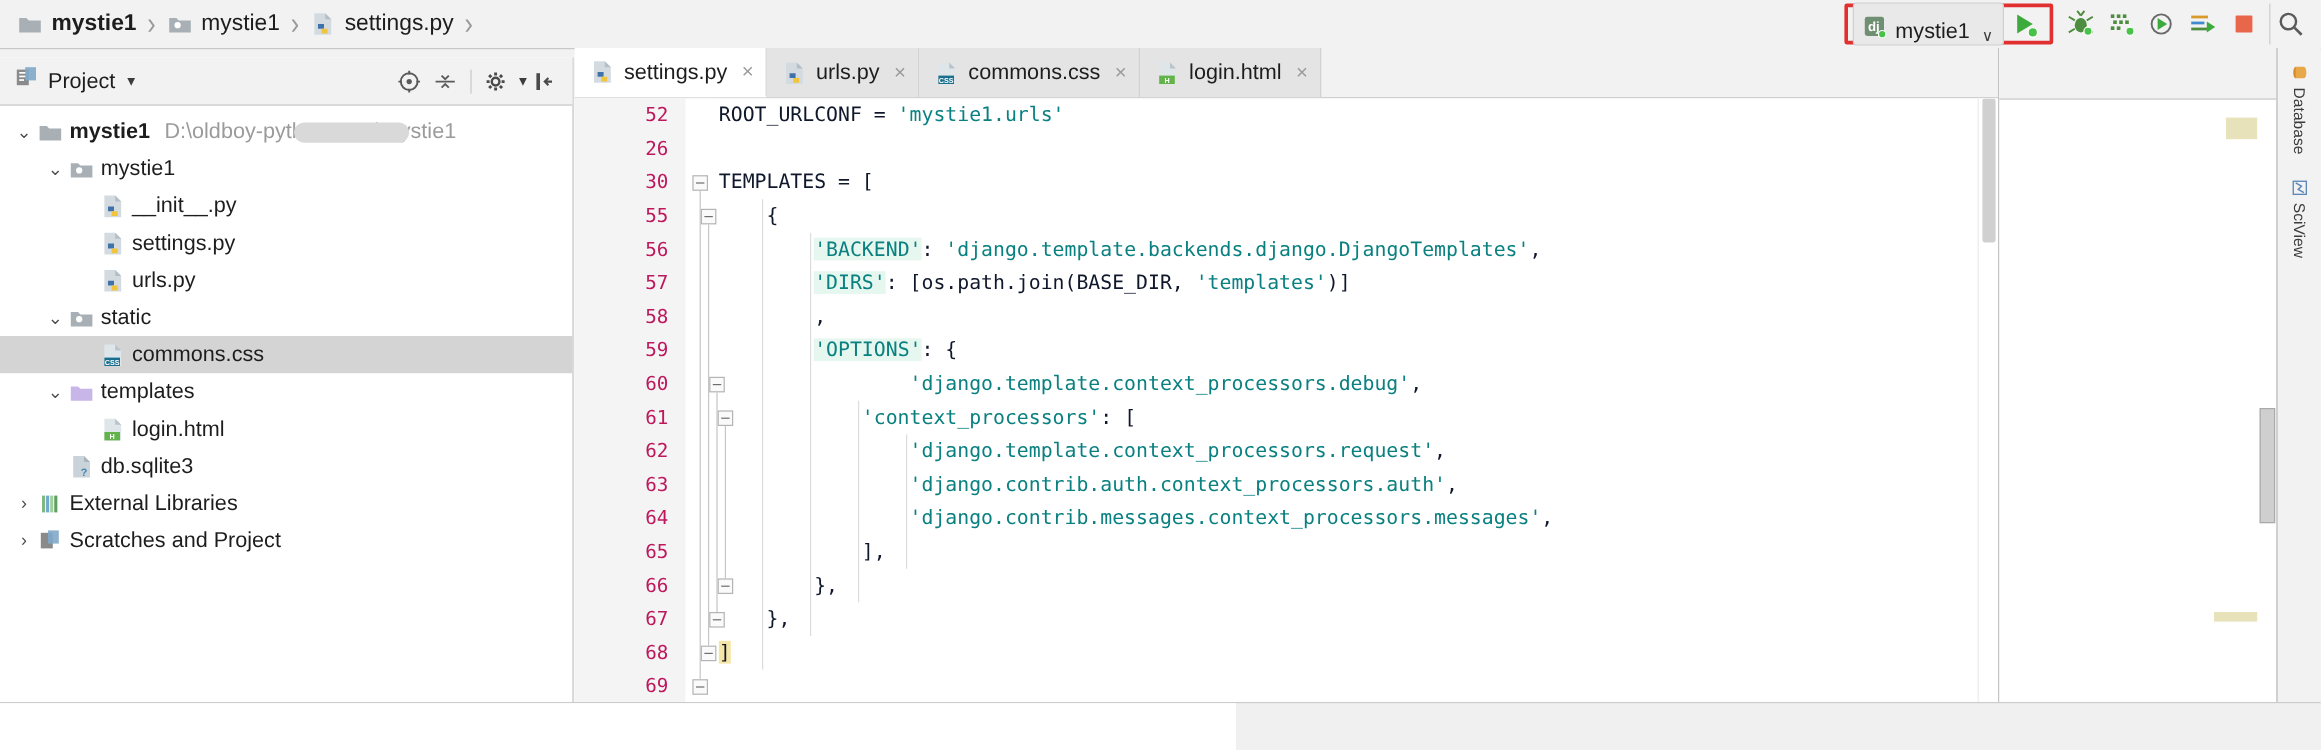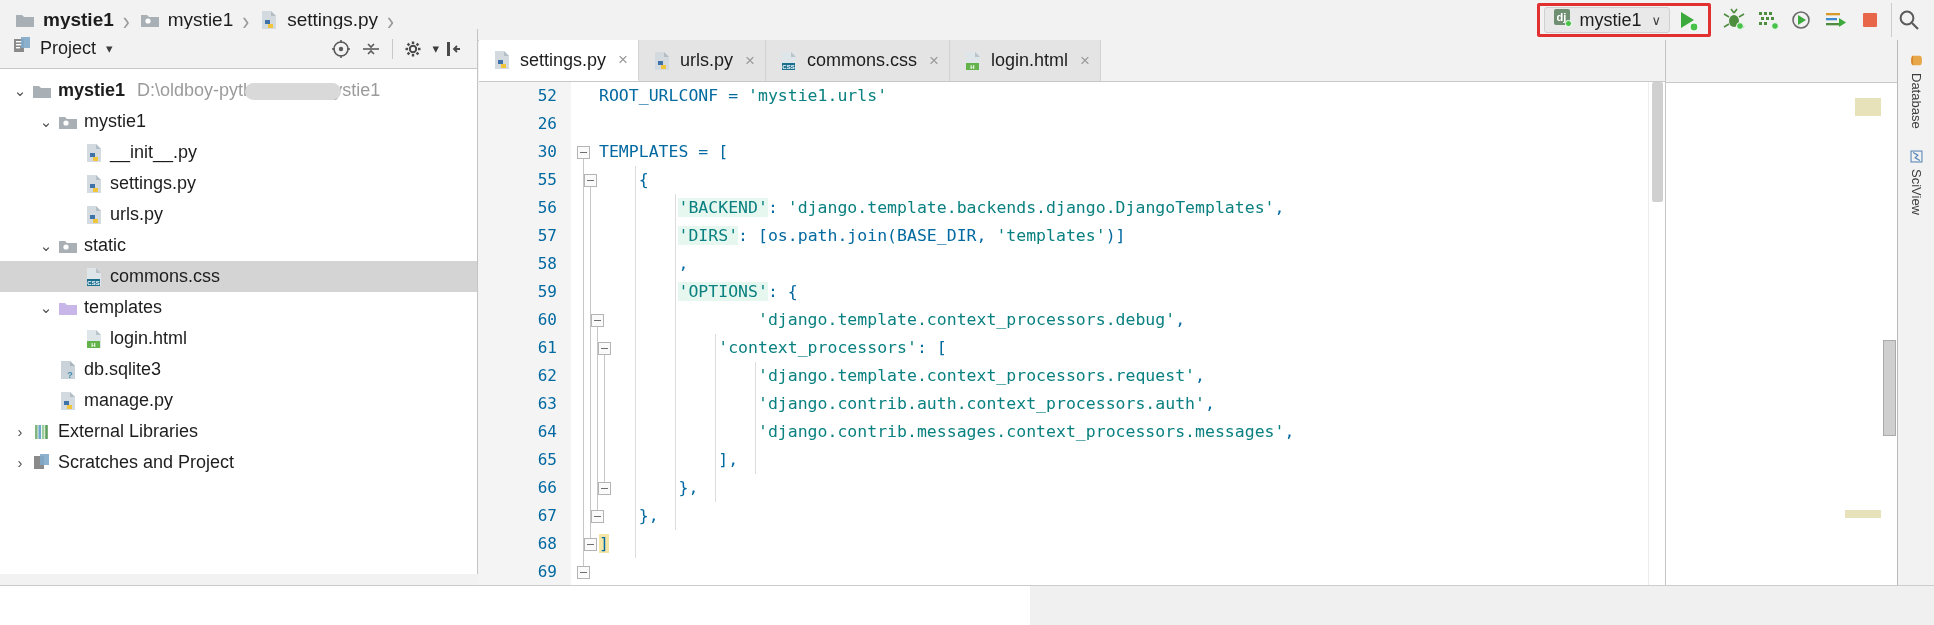--- a/index.html
+++ b/index.html
@@ -28,35 +28,35 @@
   }
   .topbar-right{
     margin-left:auto;display:flex;align-items:center;height:40px;padding-right:8px;
   }
   .runbox{
     position:relative;display:flex;align-items:center;
     border:3px solid #e03030;border-radius:2px;
     height:34px;padding:0 4px 0 4px;margin-right:6px;box-sizing:border-box;
   }
   .runconfig{
-    display:flex;align-items:center;gap:7px;
+    display:flex;align-items:flex-end;gap:7px;
     background:#e9e9e9;border:1px solid #cfcfcf;border-radius:3px;
-    height:26px;padding:0 8px;box-sizing:border-box;
+    height:36px;padding:0 8px;box-sizing:border-box;
   }
   .runconfig .rtext{font-size:18px;}
   .chev{font-size:13px;color:#3c3c3c;margin-left:3px;}
   .tbtn{
     width:34px;height:34px;display:flex;align-items:center;justify-content:center;
     cursor:pointer;
   }
   .tbtn.sep-left{border-left:1px solid #cdcdcd;margin-left:4px;}
 
   
   .leftpane{
-    position:absolute;left:0;top:29px;width:478px;height:545px;
+    position:absolute;left:0;top:48px;width:478px;height:545px;
     background:#ffffff;box-sizing:border-box;
     border-right:1px solid #c4c4c4;
   }
   .pane-header{
     height:40px;background:#f2f2f2;border-bottom:1px solid #c8c8c8;
     display:flex;align-items:center;padding:0 8px 0 12px;box-sizing:border-box;
   }
   .pane-title{font-size:18px;margin-left:8px;}
   .pane-header .spacer{flex:1;}
   .hbtn{width:30px;height:30px;display:flex;align-items:center;justify-content:center;cursor:pointer;}
@@ -106,25 +106,25 @@
   .foldcol{
     position:absolute;left:92px;top:0;width:28px;height:503px;background:#ffffff;
   }
   .code{
     position:absolute;left:120px;top:0;right:0;height:503px;
     font-family:"DejaVu Sans Mono", monospace;font-size:16.5px;
   }
   .cline{height:28px;line-height:28px;white-space:pre;}
   .lnum{
     height:28px;line-height:28px;text-align:right;padding-right:14px;
-    color:#0369a1;font-family:"DejaVu Sans Mono", monospace;font-size:16px;
+    color:#be185d;font-family:"DejaVu Sans Mono", monospace;font-size:16px;
   }
   .str{color:#0a8080;}
   .kw{color:#11279a;font-weight:bold;}
-  .plain{color:#0369a1;text-align:right;}
+  .plain{color:#0f172a;text-align:right;}
   .keyhl{background:#e6f7ef;}
   .brhl{background:#f5e6a8;}
   .spell{
     text-decoration-style:wavy;
     text-decoration-color:#b9b9b9;
     text-decoration-thickness:1px;
   }
   .fold{
     position:absolute;width:13px;height:13px;border:1px solid #b4b4b4;
     background:#fafafa;box-sizing:border-box;
@@ -449,32 +449,20 @@
         <div class="row" style="padding-left: 36px;">
           <span class="arrow"></span>
           <span class="nodeicon">
             <svg width="22" height="22" viewBox="0 0 22 22">
               <path d="M4 2 h9 l5 5 v13 h-14 z" fill="#c9d3d9"></path>
               <path d="M13 2 v5 h5 z" fill="#aab6bd"></path>
               <text x="13" y="19" fill="#3f8ab0" font-size="9" font-family="Liberation Sans, sans-serif" font-weight="bold" text-anchor="middle">?</text>
             </svg>
           </span>
           <span class="label">db.sqlite3</span>
-        </div>
-        <div class="row" style="padding-left: 36px;">
-          <span class="arrow"></span>
-          <span class="nodeicon">
-            <svg width="22" height="22" viewBox="0 0 22 22">
-              <path d="M4 2 h9 l5 5 v13 h-14 z" fill="#d3dbe0"></path>
-              <path d="M13 2 v5 h5 z" fill="#b3bfc7"></path>
-              <path d="M7 11 h5 v4 h-5 z" fill="#3f72a8"></path>
-              <path d="M10 15 h5 v4 h-5 z" fill="#f0c53c"></path>
-            </svg>
-          </span>
-          <span class="label">manage.py</span>
         </div>
         <div class="row" style="padding-left: 10px;">
           <span class="arrow">›</span>
           <span class="nodeicon">
             <svg width="22" height="22" viewBox="0 0 22 22">
               <rect x="4" y="4" width="2.6" height="14" fill="#7fb77f"></rect>
               <rect x="7.4" y="4" width="2.6" height="14" fill="#6fa9cf"></rect>
               <rect x="10.8" y="4" width="2.6" height="14" fill="#9ecf9e"></rect>
               <rect x="14.2" y="4" width="2.6" height="14" fill="#5f9f5f"></rect>
             </svg>

